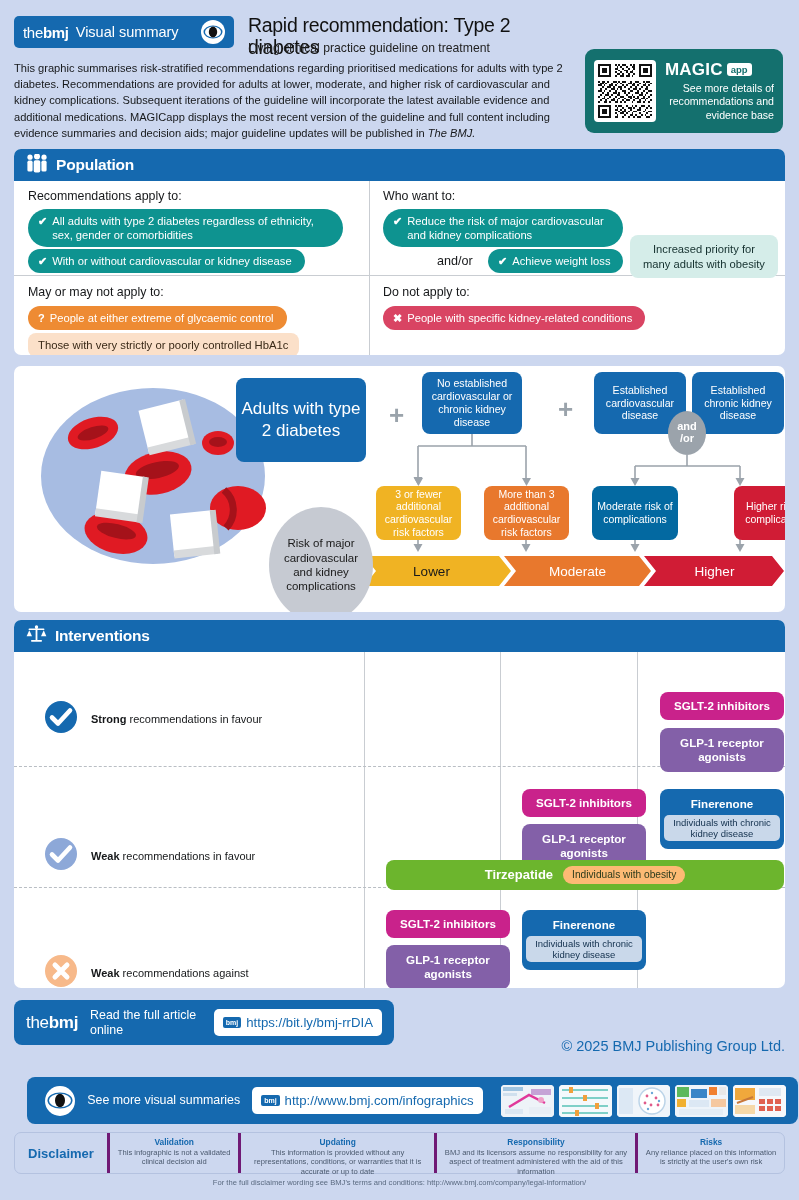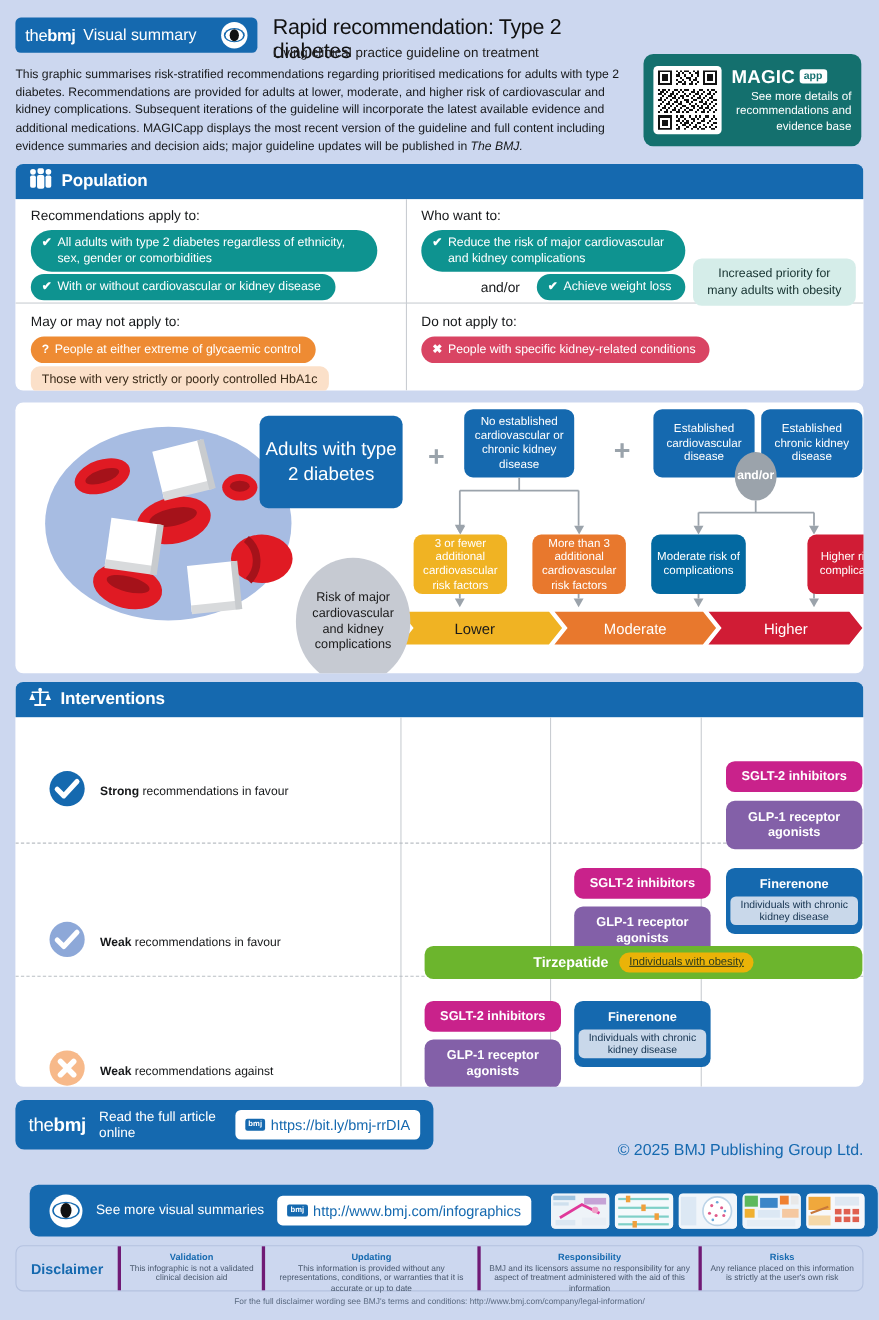--- a/index.html
+++ b/index.html
@@ -99,21 +99,21 @@
   .sbox.big { font-size: 17px; line-height: 1.3; }
   .plus { position: absolute; color: #9aa3ab; font-size: 26px; font-weight: bold; line-height: 1; }
   .rbox {
     position: absolute; border-radius: 8px; color: #fff; display: flex;
     align-items: center; justify-content: center; text-align: center;
     font-size: 10.5px; line-height: 1.2; padding: 3px;
   }
   .andor-oval {
     position: absolute; width: 38px; height: 44px; background: #9BA3AB;
     border-radius: 50%; color: #fff; font-size: 11px; font-weight: bold;
-    display: flex; align-items: center; justify-content: center;
+    display: flex; flex-direction: column; align-items: center; justify-content: center;
     line-height: 1.05; z-index: 5;
   }
   .risk-oval {
     position: absolute; width: 104px; height: 116px; background: #C6CAD2;
     border-radius: 50%; display: flex; align-items: center; justify-content: center;
     text-align: center; font-size: 11.5px; line-height: 1.25; color: #1a1a1a;
     padding: 6px; z-index: 6;
   }
   .chev { position: absolute; height: 30px; display: flex; align-items: center;
           justify-content: center; font-size: 13.5px; }
@@ -132,21 +132,21 @@
     text-align: center; font-size: 11.6px; line-height: 1.2; padding: 5px 4px;
   }
   .med.magenta { background: #C9228B; }
   .med.purple { background: #8360A8; }
   .med.blue { background: #1569AF; }
   .med.green { background: #6CB52D; }
   .subtag {
     background: #C9D8EA; color: #12304d; font-weight: normal; font-size: 9.5px;
     border-radius: 5px; padding: 2px 5px; margin-top: 4px; line-height: 1.18;
   }
-  .subtag.lightgreen { background: #eab308; color: #2c3b1c; text-decoration: underline; }
+  .subtag.lightgreen { background: #fdba74; color: #2c3b1c; }
   .med.inline { flex-direction: row; gap: 10px; font-size: 13px; }
   .med.inline .subtag { margin-top: 0; border-radius: 40px; padding: 3px 9px; font-size: 10.2px; }
 
   
   .fbar { position: absolute; background: #1569AF; border-radius: 8px; display: flex;
           align-items: center; }
   #read-bar { left: 14px; top: 1000px; width: 380px; height: 45px; padding: 0 12px; gap: 12px; }
   .f-lbl { color: #fff; font-size: 12.4px; line-height: 1.18; }
   .urlbox {
     background: #fff; border-radius: 5px; height: 27px; display: flex; align-items: center;

